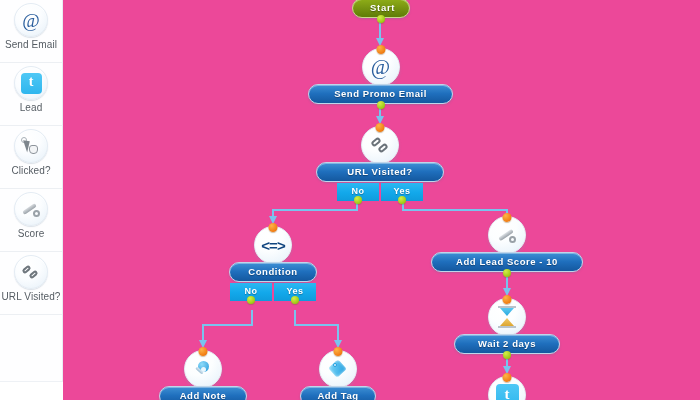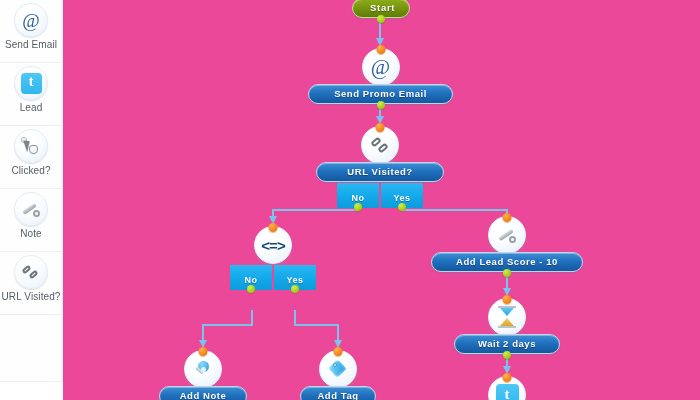--- a/index.html
+++ b/index.html
@@ -148,21 +148,21 @@
   .pill-start {
     background: linear-gradient(#8fae18 0%, #779411 50%, #5f7c07 100%);
     border: 1px solid #c9d98a;
     letter-spacing: .7px;
     padding: 3px 17px 4px;
     border-radius: 11px;
   }
   .branches { display: flex; justify-content: center; gap: 2px; margin-top: 1px; }
   .branch {
     position: relative;
-    width: 42px; padding: 10px 0 5px;
+    width: 42px; padding: 3px 0 5px;
     background: linear-gradient(#2bb8f2 0%, #12a8ea 55%, #0f9bdc 100%);
     color: #fff; font-size: 9px; font-weight: bold; letter-spacing: .5px;
     text-align: center; cursor: pointer;
     text-shadow: 0 1px 1px rgba(0,0,0,.3);
   }
   .branch .dot-g { bottom: -3px; }
 
   
   .n-at { font-size: 21px; color: #2b5f9e; font-family: "Liberation Serif", serif; line-height: 1; }
   .n-cond { font-size: 15px; color: #10457f; font-weight: bold; font-family:"Liberation Sans",sans-serif; letter-spacing:-1px; }
@@ -261,21 +261,21 @@
     </div>
 
 
     <div class="tool">
       <div class="tool-ic">
         <span class="g-wr">
             <i></i>
             <b></b>
           </span>
       </div>
-      <div class="tool-lb">Note</div>
+      <div class="tool-lb">Score</div>
     </div>
 
     <div class="tool">
       <div class="tool-ic">
         <span class="g-lk">
             <i></i>
             <b></b>
           </span>
       </div>
       <div class="tool-lb">URL Visited?</div>
@@ -350,20 +350,21 @@
           <span class="dot-g"></span>
         </div>
       </div>
     </div>
 
     <div class="node" style="left:166px; top:226px; width:88px;">
       <div class="bub">
         <span class="dot"></span>
         <span class="n-cond">&lt;=&gt;</span>
       </div>
+      <span class="pill">Condition</span>
       <div class="branches">
         <div class="branch">
           <span>No</span>
           <span class="dot-g"></span>
         </div>
         <div class="branch">
           <span>Yes</span>
           <span class="dot-g"></span>
         </div>
       </div>

